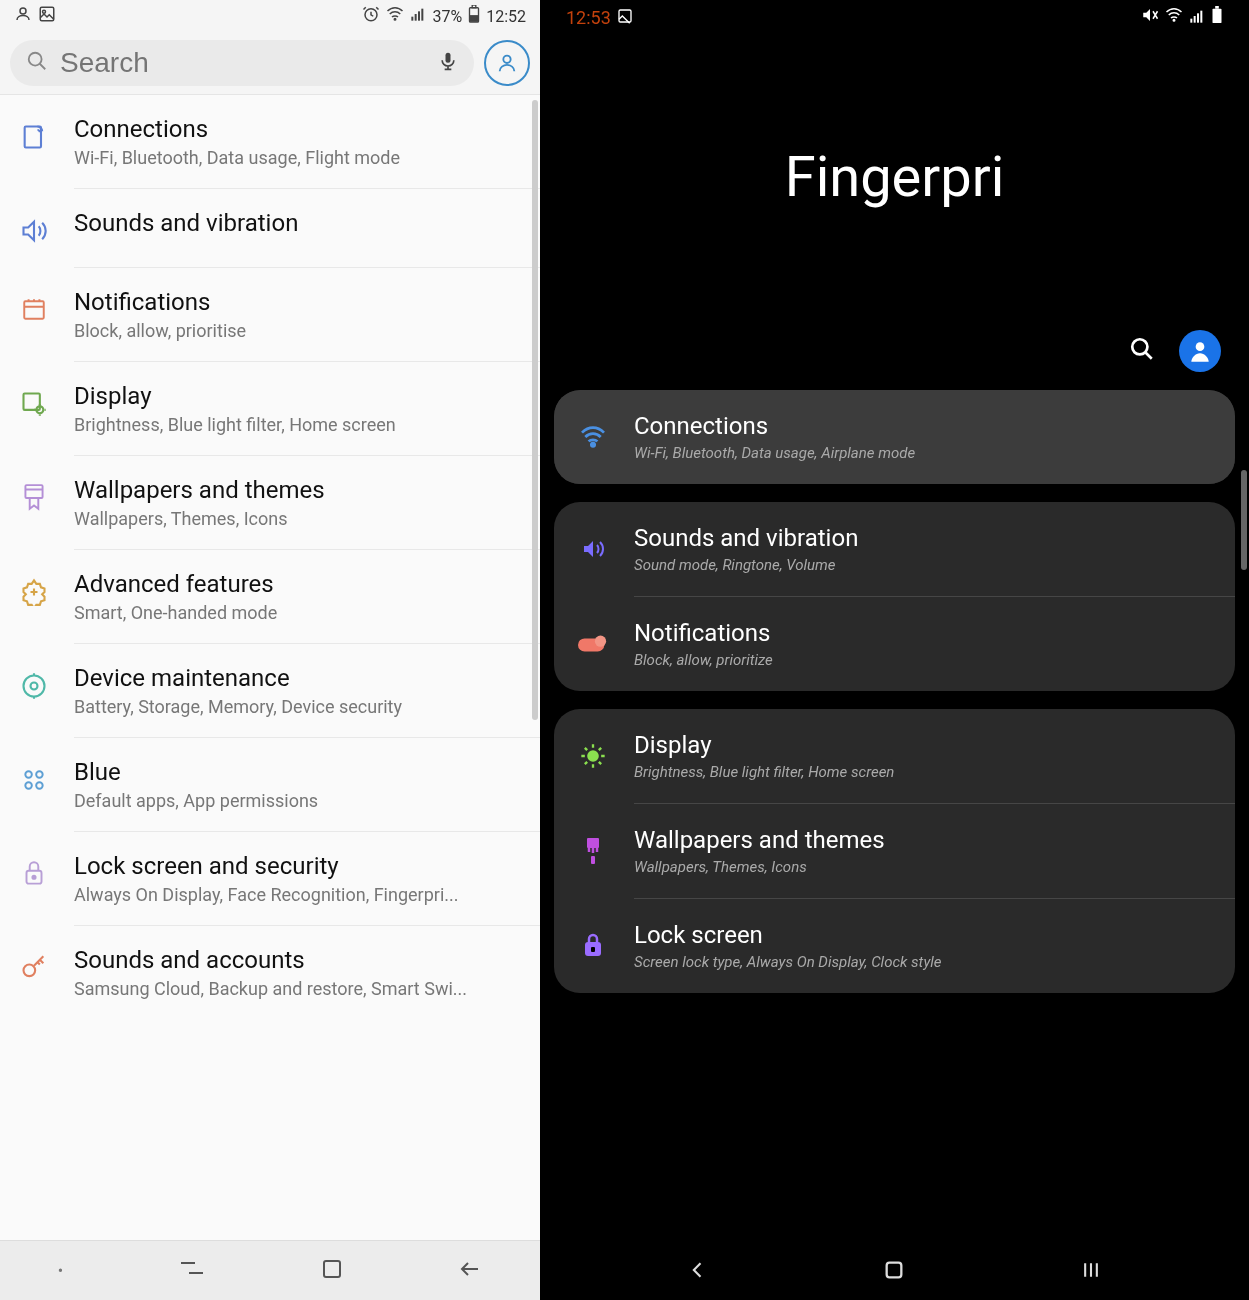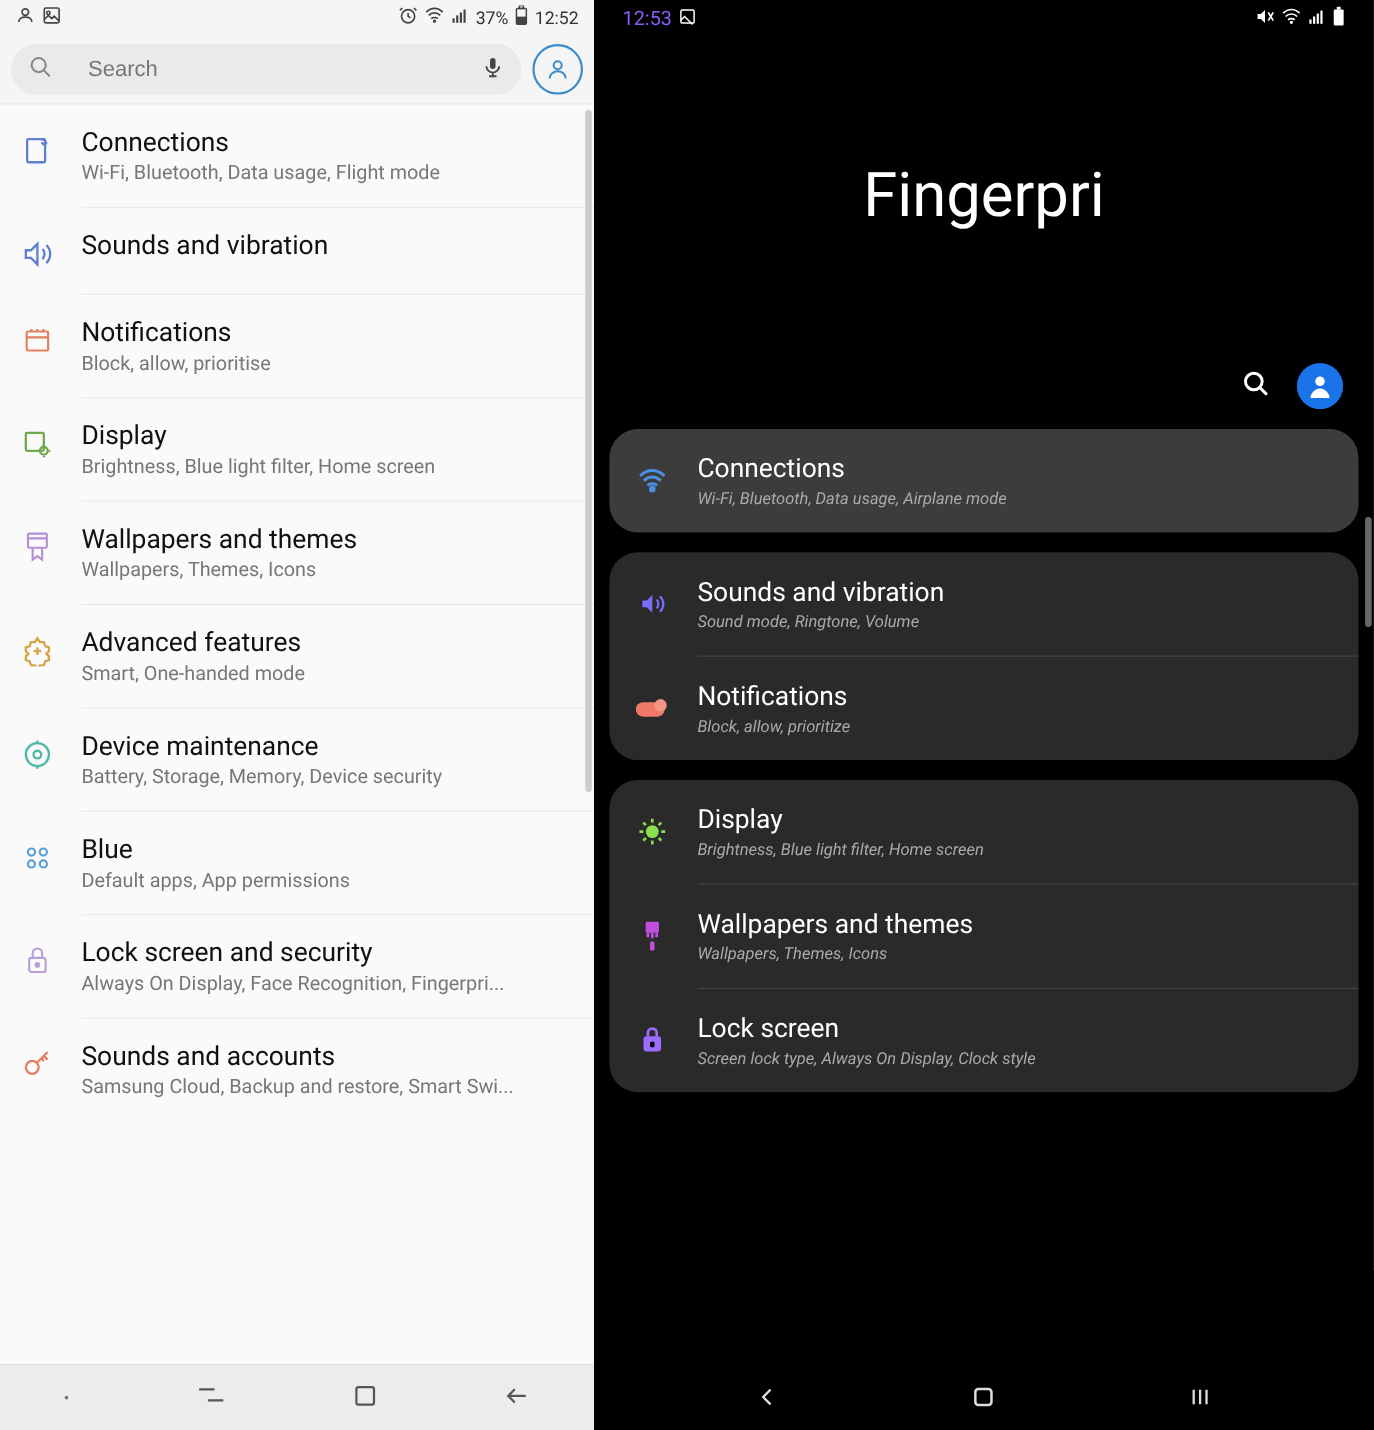--- a/index.html
+++ b/index.html
@@ -46,24 +46,23 @@
   background: #eaeaea;
   display: flex;
   align-items: center;
   padding: 0 16px;
   gap: 12px;
 }
 .search-input {
   flex: 1;
   border: none;
   background: transparent;
-  font-size: 20px;
+  font-size: 28px;
   color: #888;
   outline: none;
-  margin-left: 20px;
 }
 .profile-circle {
   width: 46px;
   height: 46px;
   border-radius: 50%;
   border: 2px solid #3a8bc9;
   display: flex;
   align-items: center;
   justify-content: center;
 }
@@ -136,21 +135,21 @@
   color: #fff;
   position: relative;
 }
 .status-bar-right {
   height: 34px;
   display: flex;
   align-items: center;
   justify-content: space-between;
   padding: 0 26px;
   font-size: 18px;
-  color: #8b5cf6;
+  color: #c2410c;
 }
 .hero-title {
   text-align: center;
   font-size: 56px;
   font-weight: 400;
   padding: 110px 0 110px;
 }
 .toolbar-right {
   display: flex;
   justify-content: flex-end;

